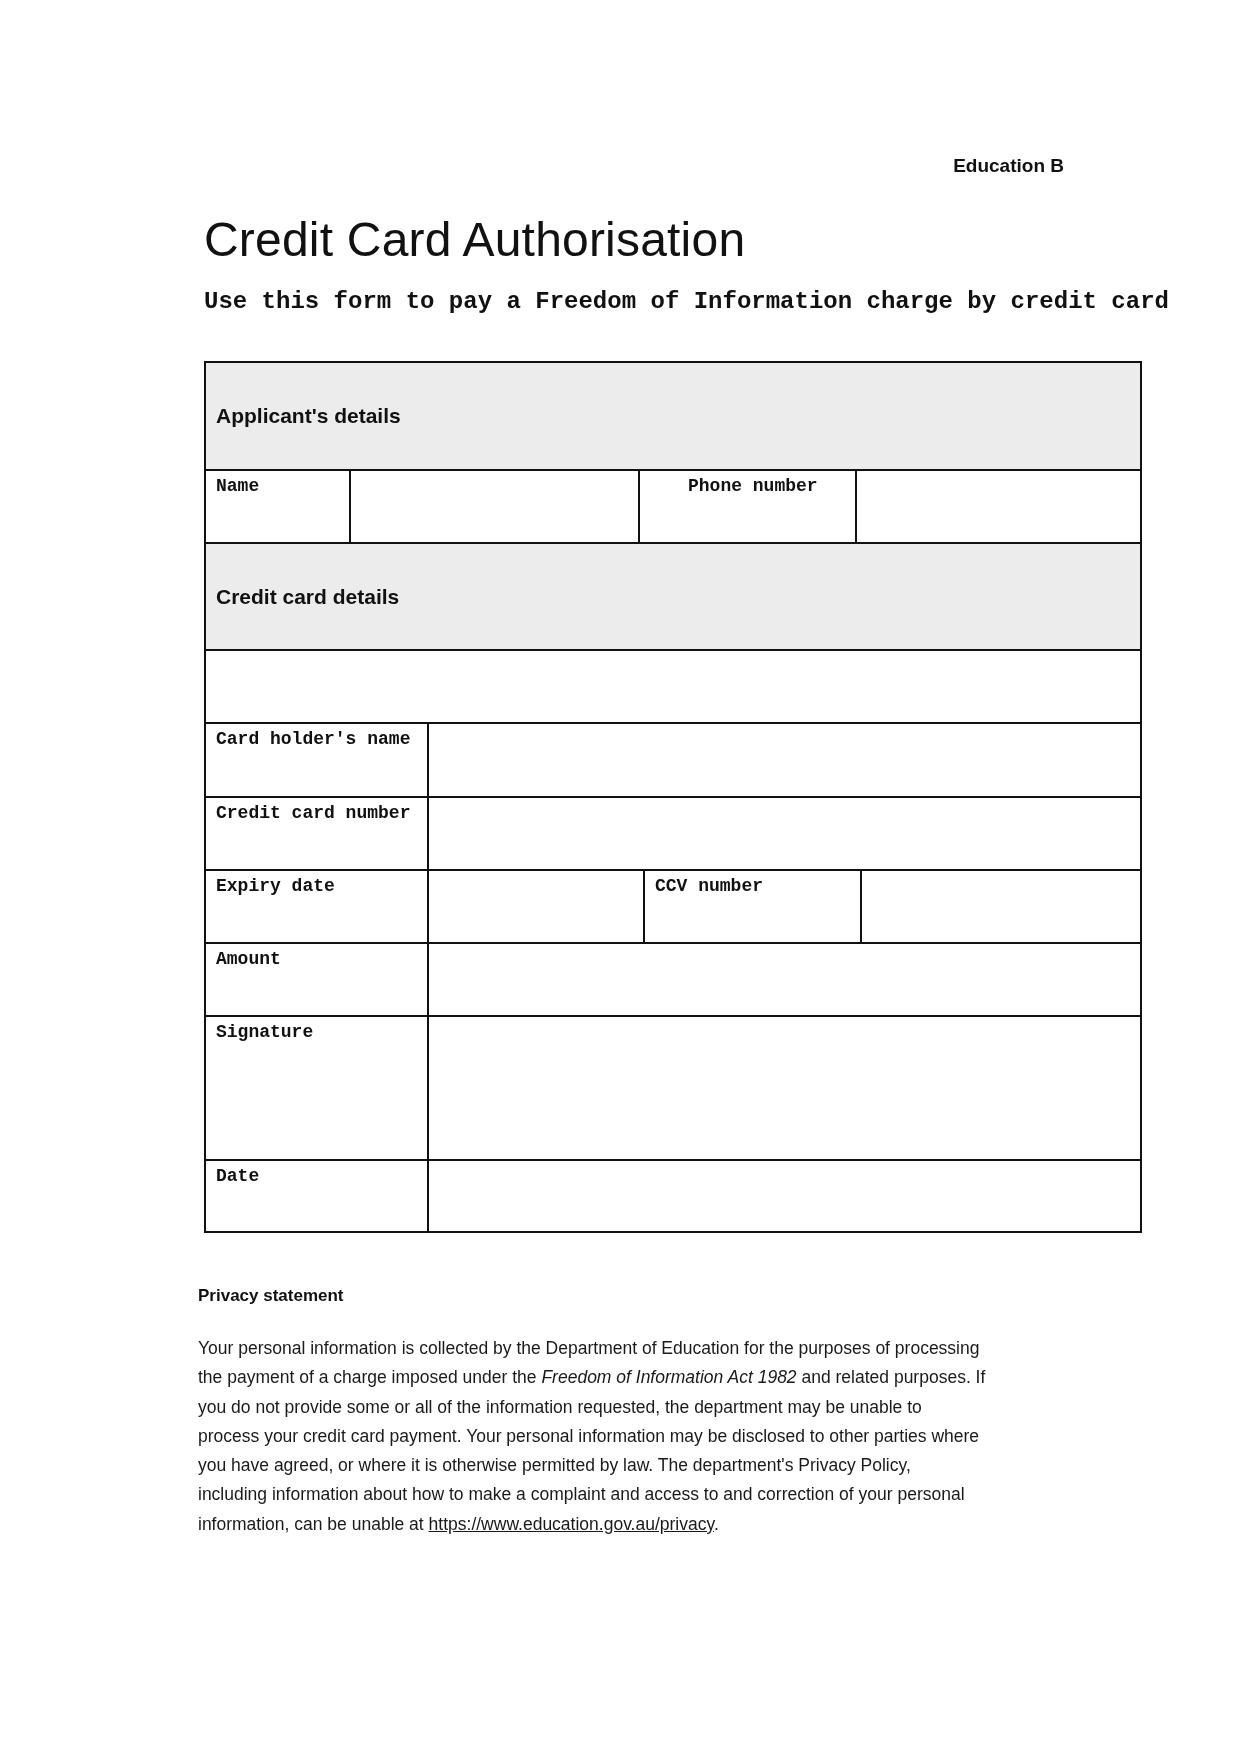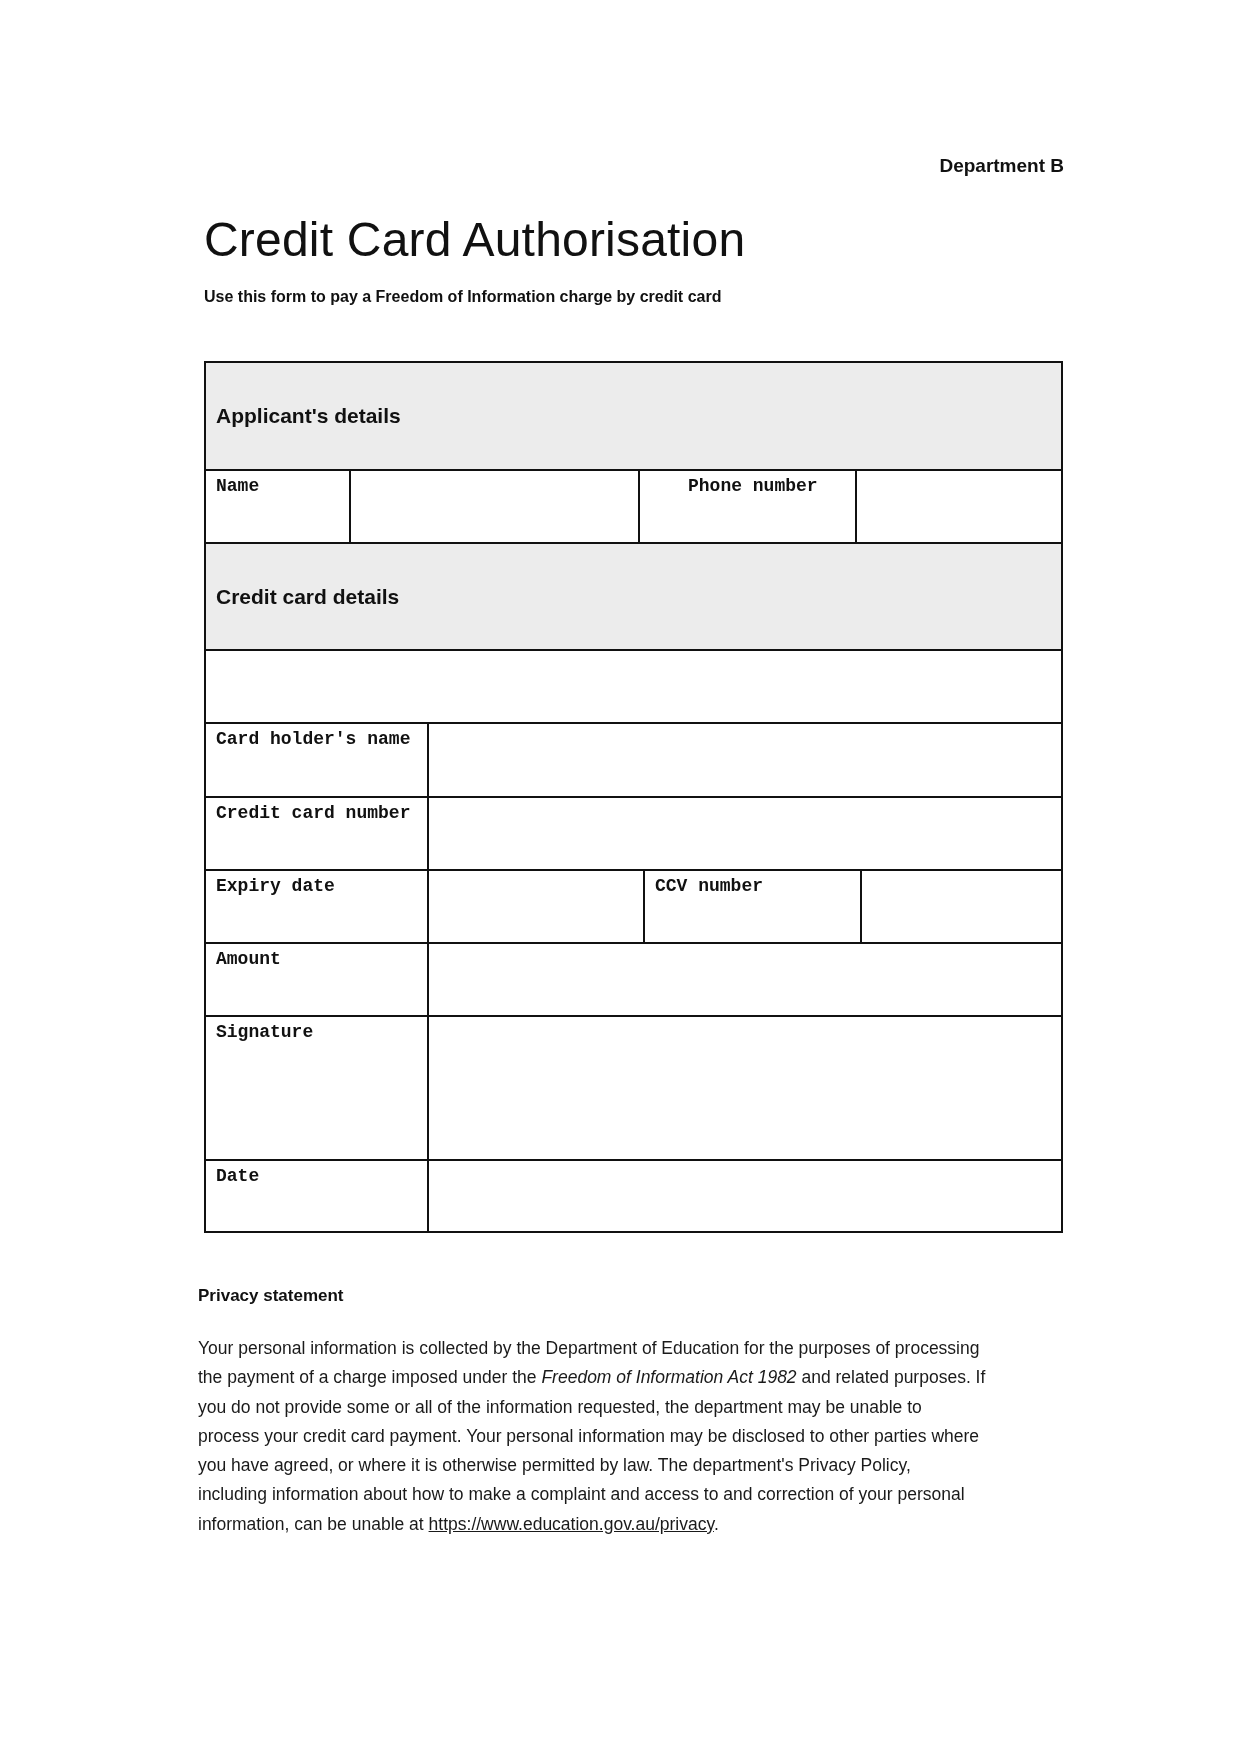--- a/index.html
+++ b/index.html
@@ -12,24 +12,24 @@
     position: absolute; right: 187px; top: 155px;
     font-size: 19px; font-weight: bold; color: #111;
   }
   .title {
     position: absolute; left: 204px; top: 212px;
     font-size: 48px; font-weight: normal; color: #111; letter-spacing: 0.2px;
     white-space: nowrap;
   }
   .subtitle {
     position: absolute; left: 204px; top: 288px;
-    font-size: 16px; font-weight: bold; color: #111; white-space: nowrap;
+    font-size: 24px; font-weight: bold; color: #111; white-space: nowrap; font-family: Liberation Mono, monospace;
   }
   .form-table {
-    position: absolute; left: 204px; top: 361px; width: 859px;
+    position: absolute; left: 204px; top: 361px; width: 938px;
     border: 2.5px solid #111; box-sizing: border-box;
   }
   .row { position: relative; display: flex; border-top: 2px solid #111; box-sizing: border-box; }
   .row:first-child { border-top: none; }
   .section-head {
     background: #ececec; align-items: center; padding-left: 10px; box-sizing: border-box;
     font-size: 21px; font-weight: bold;
   }
   .cell {
     box-sizing: border-box; padding: 5px 10px; font-size: 18px; font-weight: bold;
@@ -46,21 +46,21 @@
     position: absolute; left: 198px; top: 1334px; width: 880px;
     font-size: 17.5px; line-height: 29.3px; color: #1a1a1a;
   }
   .privacy-body .line { display: block; white-space: nowrap; }
   .privacy-body em { font-style: italic; }
   .privacy-body a { color: #1a1a1a; text-decoration: underline; }
 </style>
 </head>
 <body>
 
-<div class="attachment">Department B</div>
+<div class="attachment">Education B</div>
 <div class="title">Credit Card Authorisation</div>
 <div class="subtitle">Use this form to pay a Freedom of Information charge by credit card</div>
 
 <div class="form-table">
 
   <div class="row section-head" style="height:106px;">
     <span>Applicant's details</span>
   </div>
 
   <div class="row" style="height:73px;">

